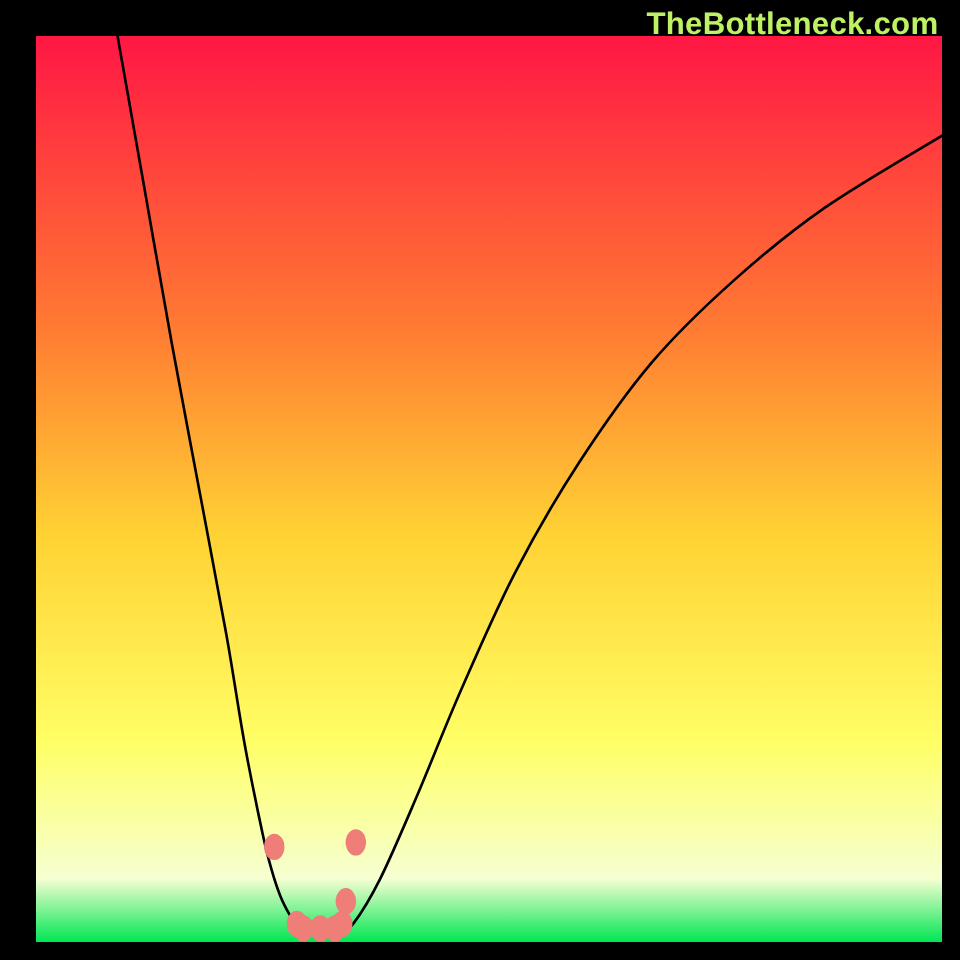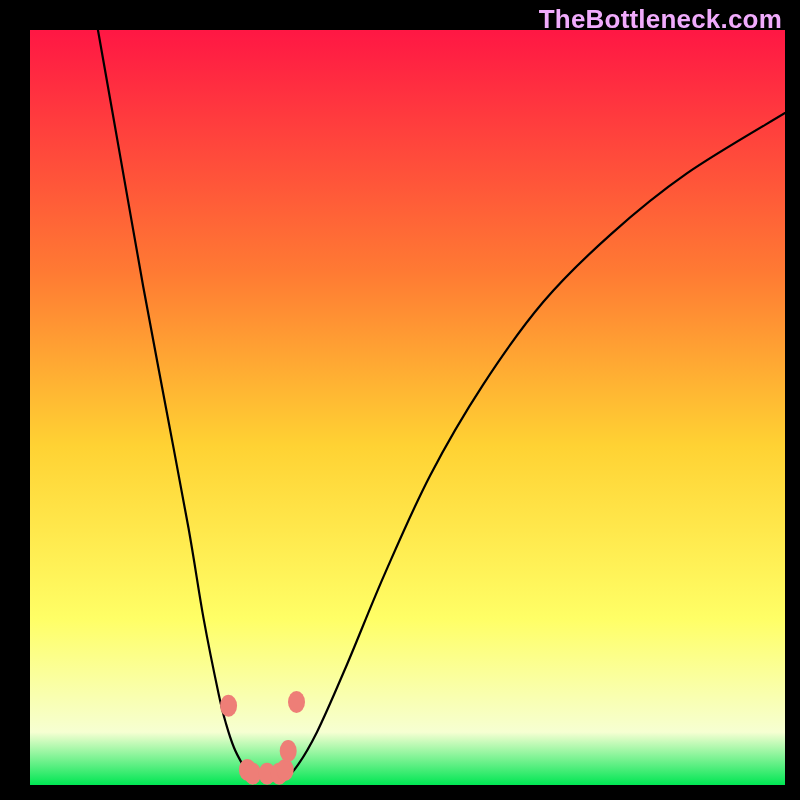--- a/index.html
+++ b/index.html
@@ -26,21 +26,21 @@
     height: 755px;
     overflow: hidden;
   }
   .watermark {
     position: absolute;
     top: 4px;
     right: 18px;
     font-family: Arial, Helvetica, sans-serif;
     font-size: 26px;
     font-weight: 600;
-    color: #f0abfc;
+    color: #bef264;
     letter-spacing: 0.2px;
   }
   svg { display: block; }
 </style>
 </head>
 <body>
 
 <div class="frame">
 
   <div class="watermark">TheBottleneck.com</div>

